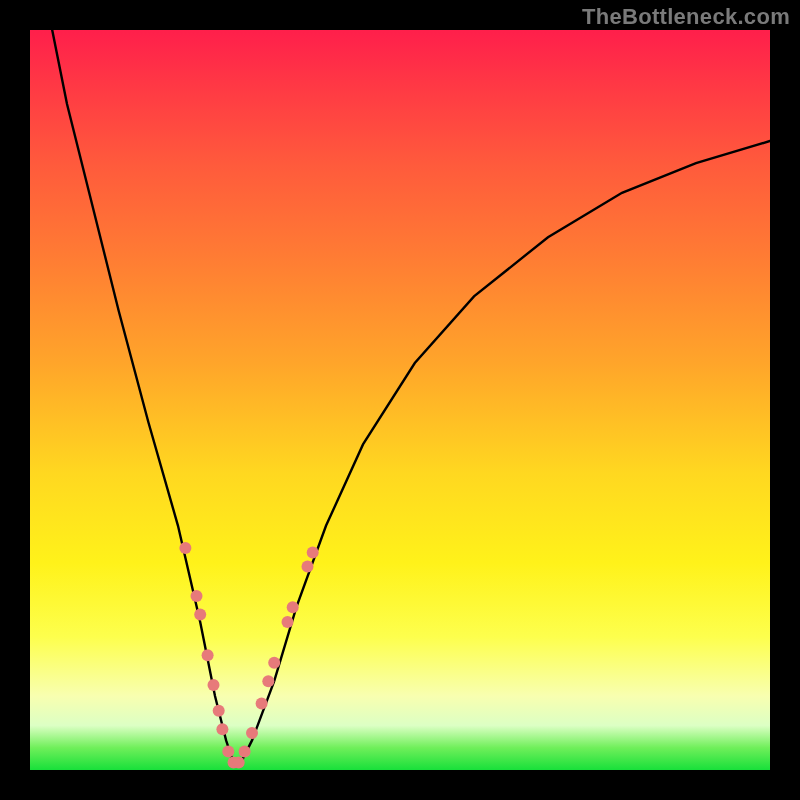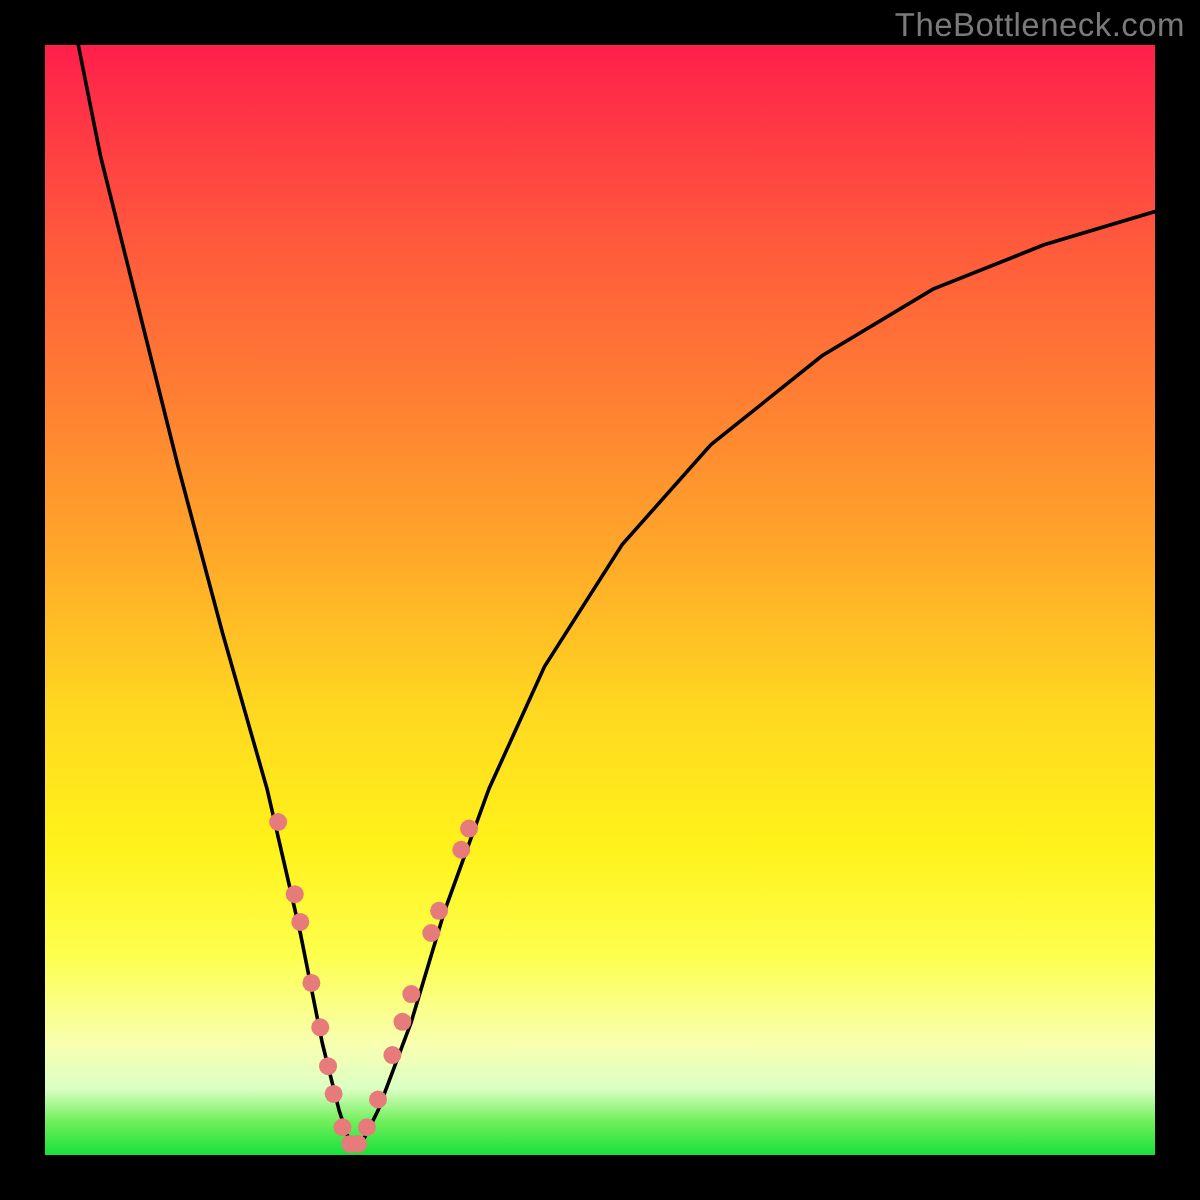--- a/index.html
+++ b/index.html
@@ -41,21 +41,21 @@
       #6fef5a 97%,
       #18e03a 100%
     );
   }
   .watermark {
     position: absolute;
     top: 4px;
     right: 10px;
     color: #7a7a7a;
     font-size: 22px;
-    font-weight: 400;
+    font-weight: 700;
     letter-spacing: 0.3px;
     user-select: none;
   }
   svg.curve {
     position: absolute;
     top: 0;
     left: 0;
     width: 740px;
     height: 740px;
   }

